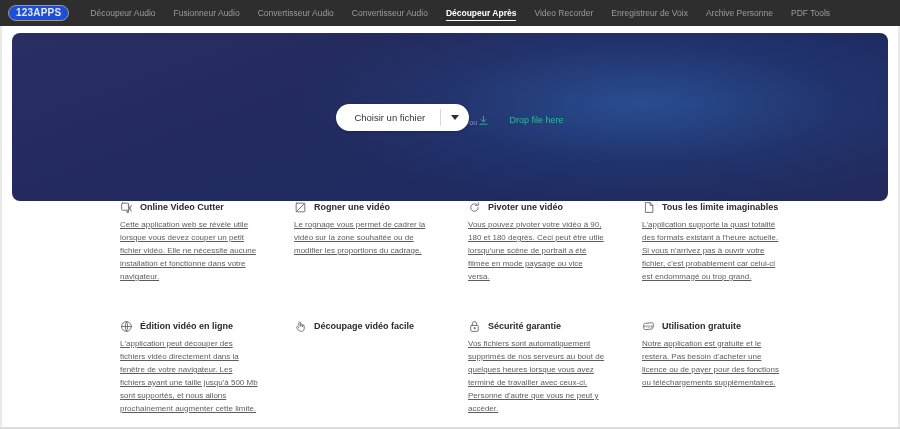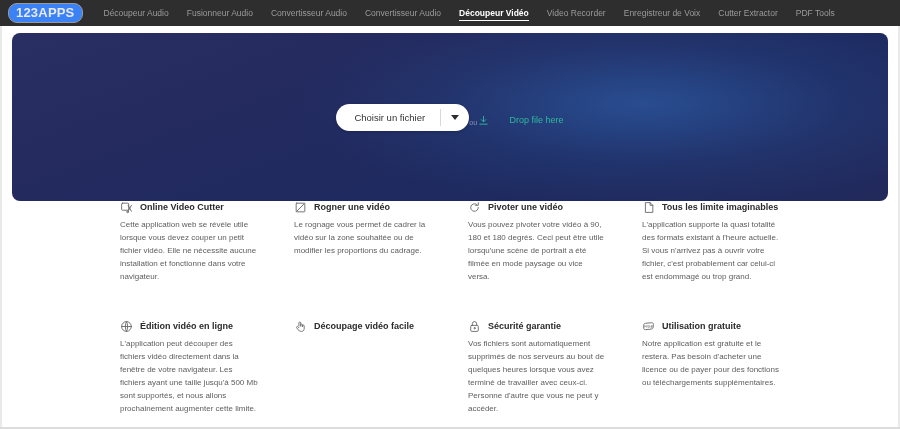--- a/index.html
+++ b/index.html
@@ -25,27 +25,27 @@
     align-items: center;
     padding: 0 8px;
     gap: 0;
     white-space: nowrap;
   }
 
   .logo {
     border: 1px solid #9a9a9a;
     border-radius: 9px;
     color: #e8e8e8;
-    font-size: 13px;
+    font-size: 10px;
     font-weight: bold;
     letter-spacing: 0.2px;
     padding: 2px 7px 2.5px 7px;
     line-height: 1;
     margin-right: 12px;
-    background: #3b82f6;
+    background: #1d4ed8;
   }
 
   .nav-link {
     color: #9b9b9b;
     font-size: 8.5px;
     padding: 6px 9px 7px 9px;
     line-height: 1;
     position: relative;
     text-decoration: none;
     display: inline-block;
@@ -179,20 +179,21 @@
     font-size: 9px;
     font-weight: bold;
     color: #2b2b2b;
     line-height: 1.35;
   }
 
   .feature-body {
     font-size: 8px;
     line-height: 1.62;
     color: #5d5d5d;
+    text-decoration: underline;
   }
 
   .edge-left, .edge-right {
     position: fixed;
     top: 26px;
     bottom: 0;
     width: 2px;
     background: #e9e9e9;
   }
   .edge-left { left: 0; }
@@ -203,21 +204,21 @@
     left: 0; right: 0; bottom: 0;
     height: 2px;
     background: #dcdcdc;
   }
 </style>
 </head>
 <body>
 
 <div class="topnav">
   <div class="logo">123APPS</div>
-  <nav id="nav-links"><a class="nav-link">Découpeur Audio</a><a class="nav-link">Fusionneur Audio</a><a class="nav-link">Convertisseur Audio</a><a class="nav-link">Convertisseur Audio</a><a class="nav-link active">Découpeur Vidéo</a><a class="nav-link">Video Recorder</a><a class="nav-link">Enregistreur de Voix</a><a class="nav-link">Cutter Extractor</a><a class="nav-link">PDF Tools</a></nav>
+  <nav id="nav-links"><a class="nav-link">Découpeur Audio</a><a class="nav-link">Fusionneur Audio</a><a class="nav-link">Convertisseur Audio</a><a class="nav-link">Convertisseur Audio</a><a class="nav-link active">Découpeur Après</a><a class="nav-link">Video Recorder</a><a class="nav-link">Enregistreur de Voix</a><a class="nav-link">Archive Personne</a><a class="nav-link">PDF Tools</a></nav>
 </div>
 
 <div class="hero-wrap">
   <div class="hero">
 
     <div class="file-button">
       <div class="file-button-label">Choisir un fichier</div>
       <div class="file-button-divider"></div>
       <div class="file-button-caret">
         <span class="caret-glyph"></span>

